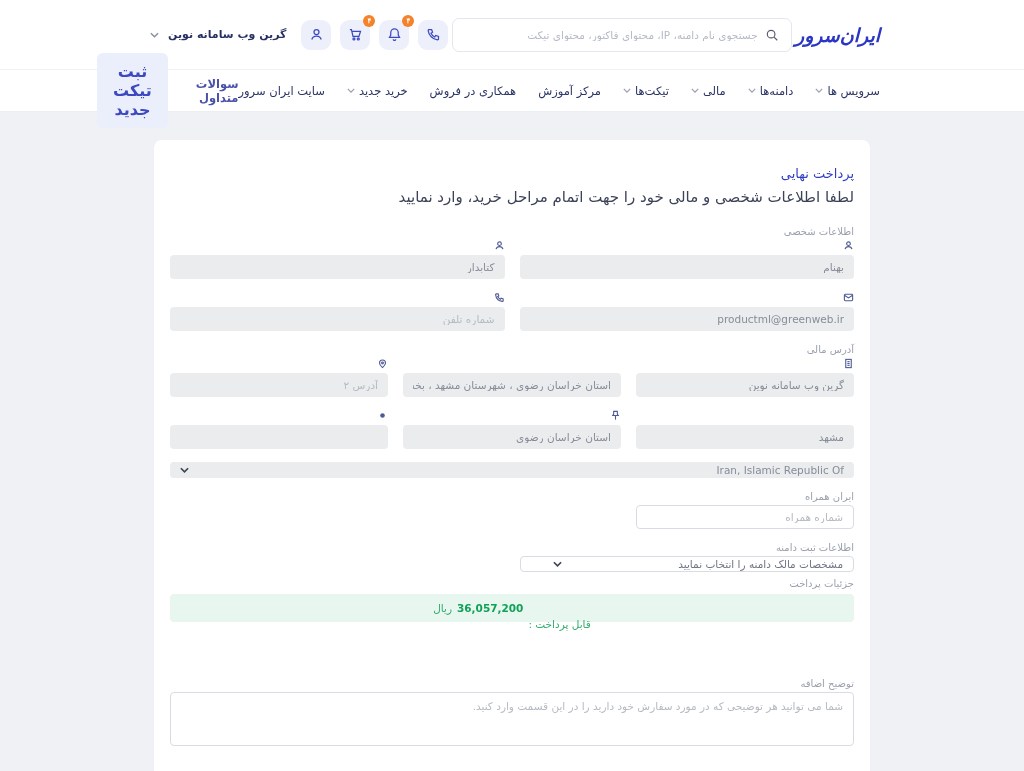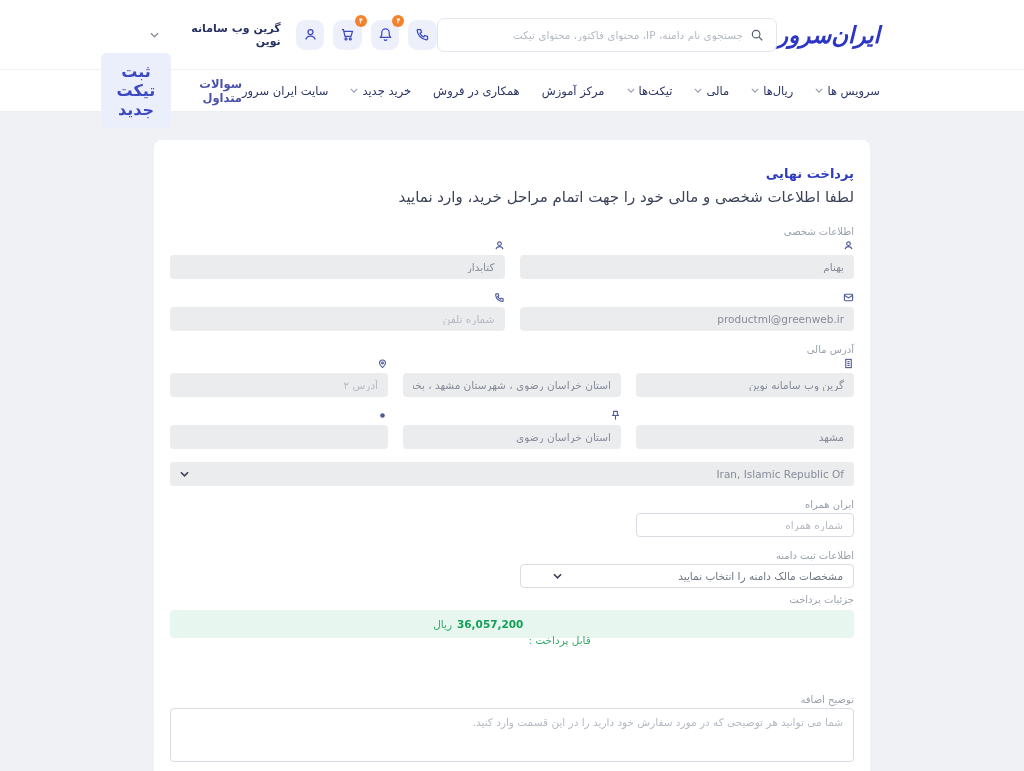--- a/index.html
+++ b/index.html
@@ -12,21 +12,21 @@
     color:#3c4258;
   }
   
   .topbar {
     height:70px; background:#fff;
     display:flex; align-items:center; justify-content:space-between;
     padding:0 144px 0 150px;
     border-bottom:1px solid #f1f2f5;
   }
   .logo {
-    font-size:23px; font-weight:bold; font-style:italic;
+    font-size:19px; font-weight:bold; font-style:italic;
     color:#2b36c4; letter-spacing:-0.5px; cursor:pointer;
   }
   .searchbox {
     flex:0 0 340px; height:34px;
     border:1px solid #e3e6ec; border-radius:7px;
     display:flex; align-items:center; gap:7px;
     padding:0 12px; background:#fff;
   }
   .searchbox .s-icon { color:#565d6b; display:flex; }
   .searchbox input {
@@ -69,38 +69,38 @@
     background:#ebeefb; color:#3d49c0; border:none; border-radius:6px;
     font-family:inherit; font-size:16px; font-weight:bold;
     padding:9px 16px; cursor:pointer;
   }
   
   .main { padding-top:28px; }
   .card {
     width:716px; margin:0 auto; background:#fff; border-radius:8px;
     padding:26px 16px 30px; min-height:690px;
   }
-  .form-title { font-size:13px; font-weight:bold; color:#2f3cc1; margin-bottom:7px; }
+  .form-title { font-size:13px; font-weight:normal; color:#2f3cc1; margin-bottom:7px; }
   .form-subtitle { font-size:15px; color:#3c4258; margin-bottom:20px; }
   .sec-label { font-size:10px; color:#9aa1ad; margin-bottom:3px; }
   .frow { display:flex; gap:15px; align-items:flex-end; margin-bottom:13px; }
   .fgroup { flex:1; display:flex; flex-direction:column; align-items:flex-start; }
   .fgroup .ficon { color:#4e5a96; height:13px; margin-bottom:2px; display:flex; }
   .finput {
     align-self:stretch; width:100%;
     height:24px; border:none; border-radius:4px;
     background:#ebecee; color:#878c99;
     font-family:inherit; font-size:10.5px; text-align:right;
     padding:0 10px; outline:none;
     white-space:nowrap; overflow:hidden;
   }
   .finput::placeholder { color:#b5bac3; }
   .finput.white { background:#fff; border:1px solid #d9dce3; }
   .fselect {
-    height:24px; border-radius:4px; background:#ebecee;
+    height:16px; border-radius:4px; background:#ebecee;
     display:flex; align-items:center; justify-content:space-between;
     padding:0 10px; font-size:10.5px; color:#878c99; cursor:pointer;
   }
   .fselect.white { background:#fff; border:1px solid #d9dce3; color:#6f7584; }
   .fselect .chev { color:#3c4258; }
   .w-third { width:calc((100% - 30px)/3); }
   .w-half  { width:calc((100% - 15px)/2);padding-left:32px; }
   .payline {
     height:28px; background:#e7f6ee; border-radius:4px;
     display:flex; align-items:center; justify-content:center; gap:5px;
@@ -183,21 +183,21 @@
   <div class="menu">
     <div class="menu-item">
       <span>سرویس ها</span>
       <span class="chev">
           <svg width="8" height="5" viewBox="0 0 10 6" fill="none" stroke="currentColor" stroke-width="1.6">
             <path d="M1 1l4 4 4-4"></path>
           </svg>
         </span>
     </div>
     <div class="menu-item">
-      <span>ریال‌ها</span>
+      <span>دامنه‌ها</span>
       <span class="chev">
           <svg width="8" height="5" viewBox="0 0 10 6" fill="none" stroke="currentColor" stroke-width="1.6">
             <path d="M1 1l4 4 4-4"></path>
           </svg>
         </span>
     </div>
     <div class="menu-item">
       <span>مالی</span>
       <span class="chev">
           <svg width="8" height="5" viewBox="0 0 10 6" fill="none" stroke="currentColor" stroke-width="1.6">

